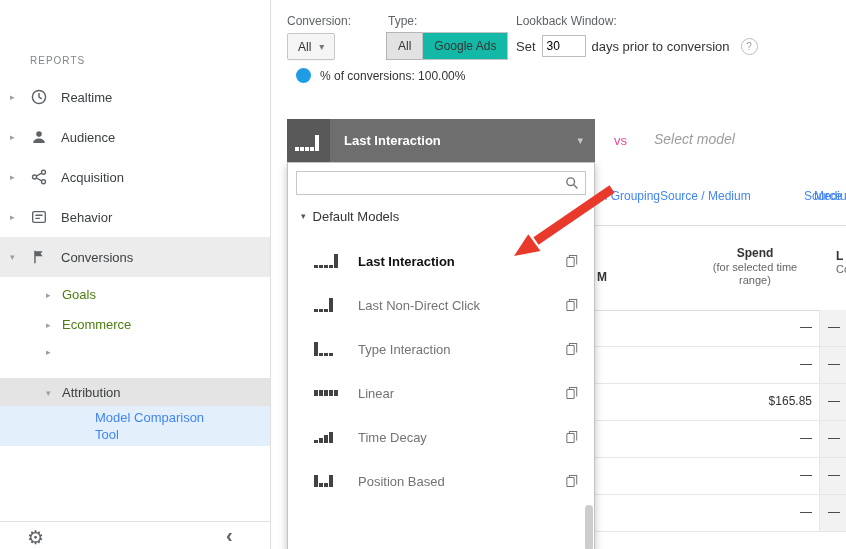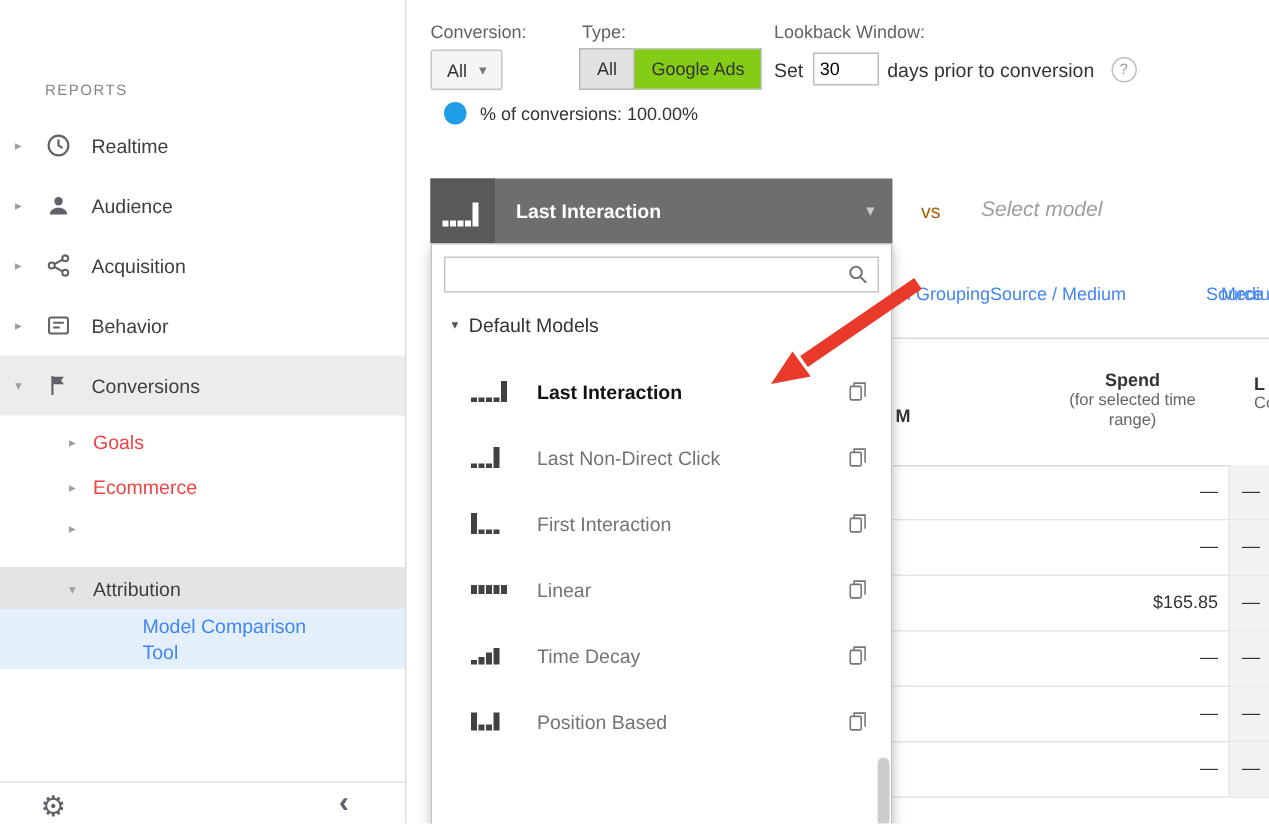--- a/index.html
+++ b/index.html
@@ -11,52 +11,52 @@
   
   .sidebar{position:absolute;left:0;top:0;width:270px;height:549px;background:#fff;border-right:1px solid #ddd;}
   .nav-row{position:absolute;left:0;width:270px;height:40px;display:flex;align-items:center;cursor:pointer;}
   .nav-row .arr{position:absolute;left:10px;font-size:9px;color:#9e9e9e;}
   .nav-row .icon{margin-left:30px;margin-right:13px;width:18px;height:18px;display:inline-flex;}
   .nav-row .lbl{font-size:13px;color:#3c4043;}
   .nav-row.hl{background:#ececec;}
   .reports{position:absolute;left:30px;top:55px;font-size:10px;letter-spacing:1px;color:#80868b;}
   .child-row{position:absolute;left:0;width:270px;height:30px;display:flex;align-items:center;cursor:pointer;}
   .child-row .arr{position:absolute;left:46px;font-size:9px;color:#9e9e9e;}
-  .child-row .lbl{margin-left:62px;font-size:13px;color:#ef4444;line-height:16px;}
+  .child-row .lbl{margin-left:62px;font-size:13px;color:#4d7c0f;line-height:16px;}
   .child-row.twoline{height:40px;align-items:flex-start;}
   .child-row.twoline .arr{top:5px;}
   .child-row.twoline .lbl{width:120px;}
   .child-row.attr{background:#e4e4e4;}
   .child-row.attr .lbl{color:#3c4043;}
   .active-blue{position:absolute;left:0;width:270px;height:40px;background:#e3effb;display:flex;align-items:center;cursor:pointer;}
   .active-blue .lbl{margin-left:95px;width:110px;font-size:13px;line-height:17px;color:var(--accent,#4285f4);}
   .side-divider{position:absolute;left:0;top:521px;width:270px;border-top:1px solid #e0e0e0;}
   .gear{position:absolute;left:27px;top:526px;font-size:19px;color:#5f6368;cursor:pointer;}
   .collapse{position:absolute;left:226px;top:524px;font-size:20px;color:#5f6368;cursor:pointer;font-weight:bold;}
   
   .tlabel{position:absolute;font-size:12px;color:#5f6368;}
   .conv-btn{position:absolute;left:287px;top:33px;height:27px;padding:0 10px;display:inline-flex;align-items:center;gap:8px;
     background:#f5f5f5;border:1px solid #c6c6c6;border-radius:2px;font-size:12px;color:#333;cursor:pointer;box-shadow:0 1px 0 rgba(0,0,0,.04);}
   .conv-btn .caret{font-size:10px;color:#777;}
   .seg{position:absolute;left:386px;top:32px;display:flex;height:28px;}
-  .seg .seg-btn{display:flex;align-items:center;padding:0 11px;font-size:12px;border:1px solid #c4c4c4;background:#84cc16;color:#333;cursor:pointer;}
+  .seg .seg-btn{display:flex;align-items:center;padding:0 11px;font-size:12px;border:1px solid #c4c4c4;background:#14b8a6;color:#333;cursor:pointer;}
   .seg .seg-btn.sel{background:#e2e2e2;border-color:#b5b5b5;}
   .seg .seg-btn + .seg-btn{margin-left:-1px;}
   .lookback{position:absolute;left:516px;top:35px;display:flex;align-items:center;gap:6px;font-size:13px;color:#333;}
   .lookback input{width:34px;height:18px;border:1px solid #bdbdbd;font-size:12px;padding:1px 4px;font-family:"Liberation Sans",sans-serif;}
   .help{width:15px;height:15px;border-radius:50%;border:1px solid #bdbdbd;color:#9e9e9e;font-size:10px;display:inline-flex;align-items:center;justify-content:center;margin-left:5px;cursor:pointer;}
   .pct-row{position:absolute;left:296px;top:68px;display:flex;align-items:center;gap:9px;}
   .pct-dot{width:15px;height:15px;border-radius:50%;background:var(--dot,#1e9de6);}
   .pct-txt{font-size:12px;color:#333;}
   
   .model-head{position:absolute;left:287px;top:119px;width:308px;height:43px;background:#6e6e6e;display:flex;align-items:center;z-index:11;cursor:pointer;}
   .model-head .mh-icon{width:43px;height:43px;background:#595959;display:flex;align-items:flex-end;justify-content:center;padding-bottom:11px;box-sizing:border-box;}
   .model-head .mh-label{margin-left:14px;color:#fff;font-size:13px;font-weight:bold;}
   .model-head .mh-caret{margin-left:auto;margin-right:12px;color:#c9c9c9;font-size:11px;}
-  .vs{position:absolute;left:614px;top:133px;font-size:13px;color:#a16207;}
+  .vs{position:absolute;left:614px;top:133px;font-size:13px;color:#ec4899;}
   .select-model{position:absolute;left:654px;top:131px;font-size:14px;font-style:italic;color:#9e9e9e;cursor:pointer;}
   
   .dim-link{position:absolute;top:189px;font-size:12px;color:var(--accent,#4285f4);cursor:pointer;z-index:1;white-space:nowrap;}
   
   .tline{position:absolute;border-top:1px solid #dcdcdc;z-index:1;}
   .th-frag{position:absolute;font-size:12px;font-weight:bold;color:#333;z-index:1;}
   .spend-head{position:absolute;left:700px;top:246px;width:110px;text-align:center;z-index:1;}
   .spend-head .t1{font-size:12px;font-weight:bold;color:#333;}
   .spend-head .t2{font-size:11px;color:#666;line-height:13px;margin-top:1px;}
   .cut-head{position:absolute;left:836px;top:250px;z-index:1;line-height:13px;white-space:nowrap;}
@@ -323,21 +323,21 @@
           </svg>
         </span>
     </li>
     <li>
       <span class="bars">
           <b style="height: 14px;"></b>
           <b style="height: 3px;"></b>
           <b style="height: 3px;"></b>
           <b style="height: 3px;"></b>
         </span>
-      <span class="name">First Interaction</span>
+      <span class="name">Type Interaction</span>
       <span class="copy">
           <svg viewBox="0 0 14 16" width="12" height="14" fill="none" stroke="#757575" stroke-width="1.2">
             <rect x="1" y="4" width="8.5" height="10.5" rx="1"></rect>
             <path d="M4 4V1.5h8.5V12"></path>
           </svg>
         </span>
     </li>
     <li>
       <span class="bars">
           <b style="height: 6px;"></b>

